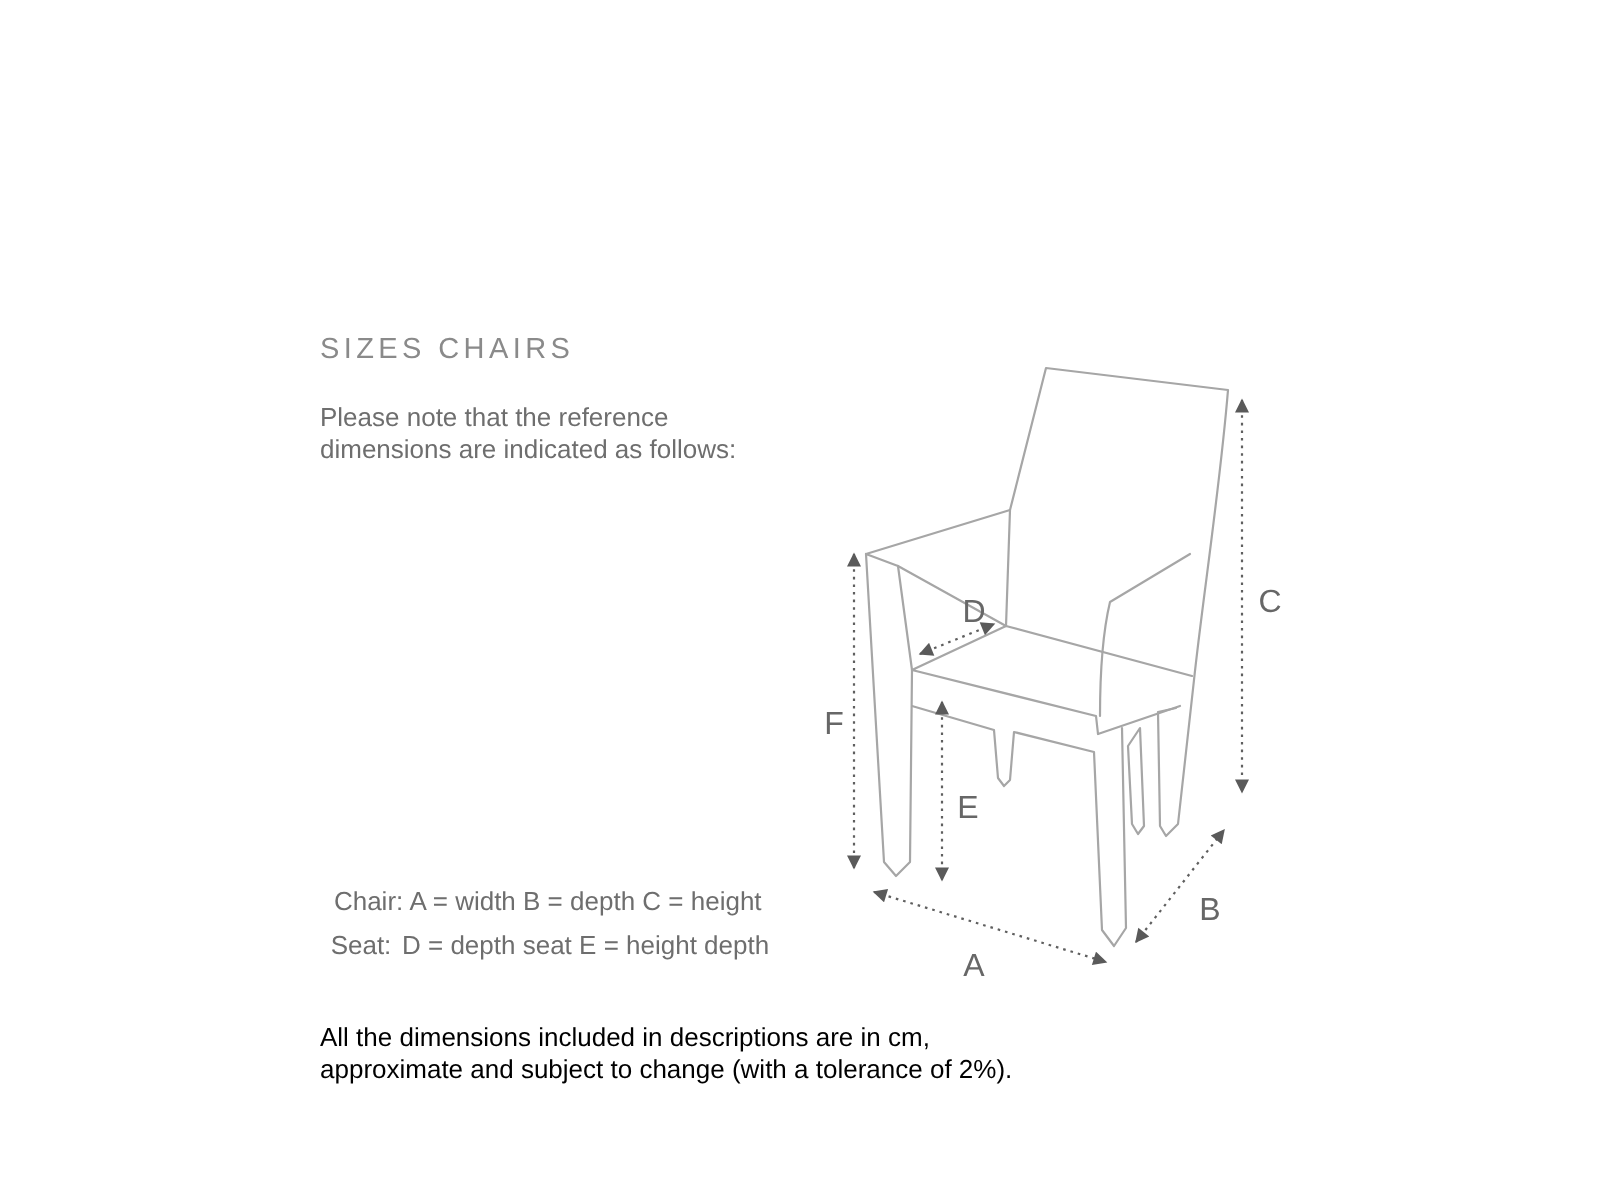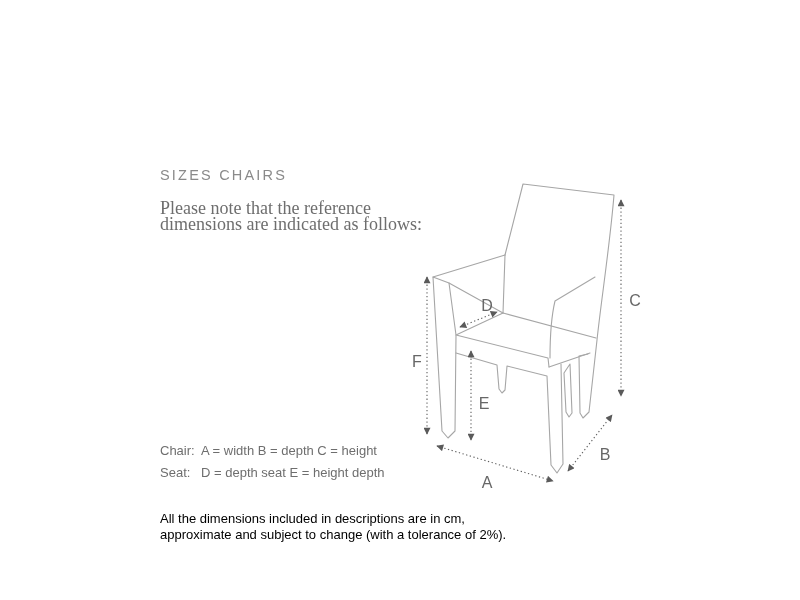--- a/index.html
+++ b/index.html
@@ -8,27 +8,26 @@
     font-family:"Liberation Sans","DejaVu Sans",sans-serif;
     margin-top:22px;
   }
   .title{
     position:absolute;left:160px;top:145px;
     font-size:14.5px;letter-spacing:2.2px;color:#8a8a8a;font-weight:400;
     white-space:pre-line;
   }
   .intro{
     position:absolute;left:160px;top:179px;
-    font-size:18px;line-height:15.6px;color:#6e6e6e;
+    font-size:13px;line-height:15.6px;color:#6e6e6e;
     white-space:pre-line;
-    font-family:Liberation Serif, serif;
   }
   .legend{
     position:absolute;left:160px;top:418px;
-    font-size:13px;line-height:21.5px;color:#6e6e6e;
+    font-size:13px;line-height:21.5px;color:#6e6e6e;text-align:center;
   }
   .legend .row{white-space:nowrap;}
   .legend .term{display:inline-block;width:41px;}
   .footnote{
     position:absolute;left:160px;top:489px;
     font-size:13px;line-height:15.6px;color:#000000;
     white-space:pre-line;
   }
   svg.diagram{position:absolute;left:0;top:0;}
   .chair-line{fill:none;stroke:#a6a6a6;stroke-width:1.1;stroke-linejoin:round;stroke-linecap:round;}

